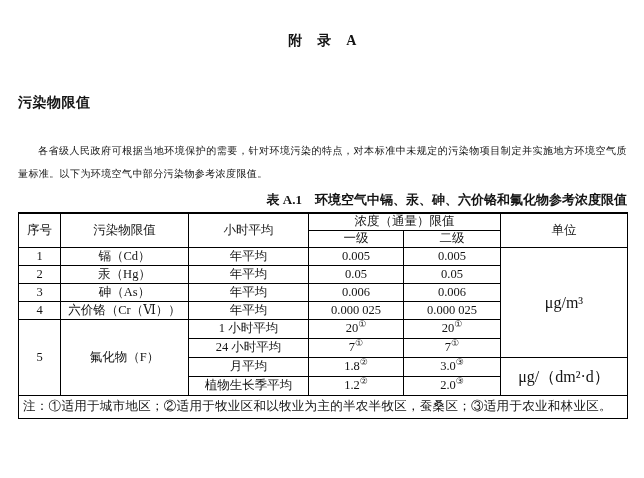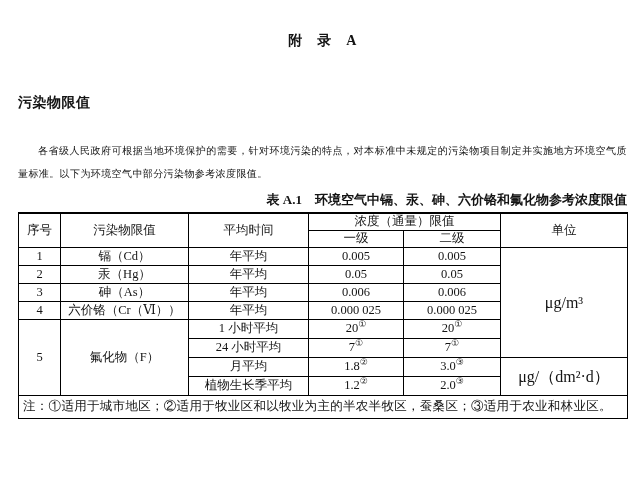--- a/index.html
+++ b/index.html
@@ -72,21 +72,21 @@
         <col style="width:128px">
         <col style="width:120px">
       <col style="width:95px">
         <col style="width:97px">
         <col style="width:127px">
     </colgroup>
     <tbody>
       <tr class="hdr">
         <th rowspan="2">序号</th>
         <th rowspan="2">污染物限值</th>
-        <th rowspan="2">平均时间</th>
+        <th rowspan="2">小时平均</th>
         <th colspan="2">浓度（通量）限值</th>
         <th rowspan="2">单位</th>
       </tr>
       <tr class="hdr">
         <th>一级</th>
         <th>二级</th>
       </tr>
 
       <tr class="data-row">
         <td>1</td>

